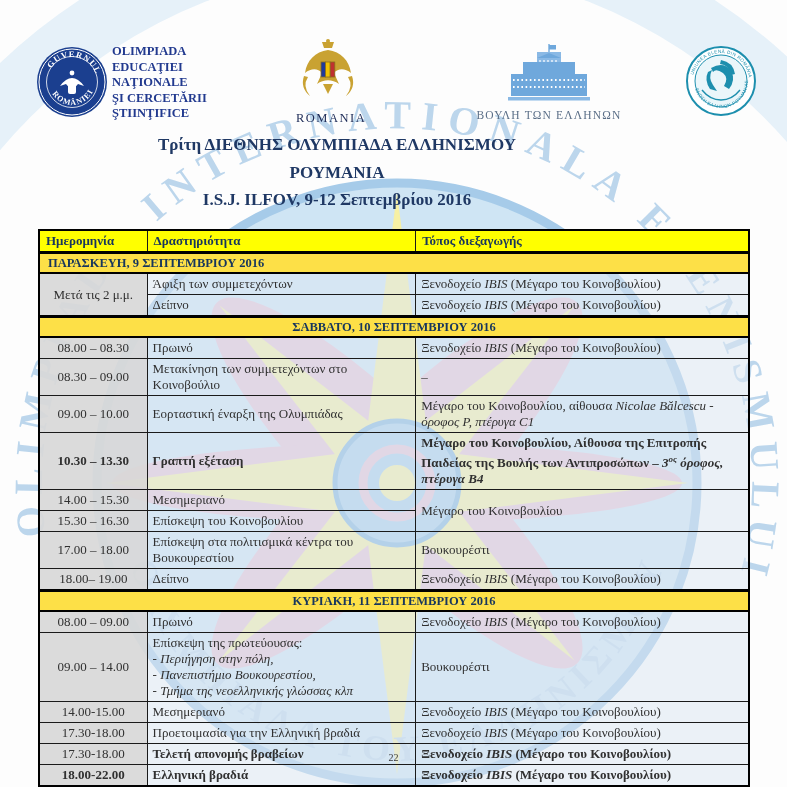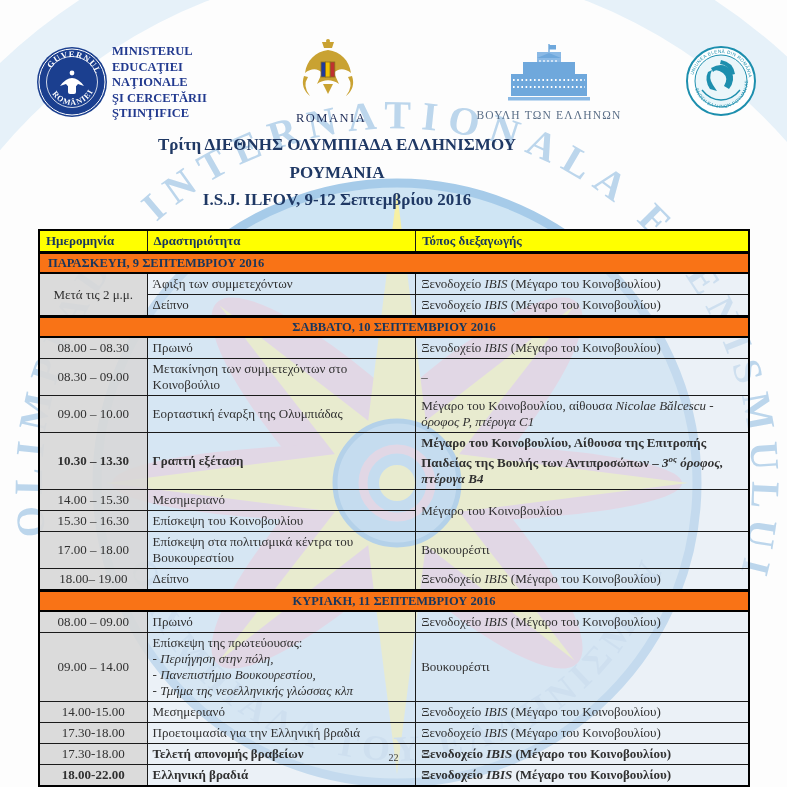--- a/index.html
+++ b/index.html
@@ -25,21 +25,21 @@
 
   
   #tablewrap{position:absolute;top:229px;left:38px;z-index:2;}
   table{border-collapse:collapse;width:712px;font-size:13px;color:#303030;border:2px solid #000;}
   th,td{border:1px solid #1a1a1a;}
   thead th{background:#ffff00;color:#17365d;text-align:left;padding:2px 6px;font-size:13px;
            border-top:2px solid #000;border-bottom:2px solid #000;}
   th.col-time{width:97px;}
   th.col-act{width:272px;}
   th.col-venue{width:343px;}
-  tr.section td{background:#f97316;color:#17365d;font-weight:bold;font-size:12.5px;
+  tr.section td{background:#fde047;color:#17365d;font-weight:bold;font-size:12.5px;
                 padding:1px 8px;border-top:3px solid #000;border-bottom:2px solid #000;}
   td{padding:2px 5px;line-height:16px;vertical-align:middle;}
   td.time{background:rgba(216,216,216,.93);text-align:center;white-space:nowrap;margin-left:48px;}
   td.time.wrap{white-space:normal;}
   td.act{background:rgba(221,231,243,.55);}
   td.venue{background:rgba(221,231,243,.55);}
   tr.bold td,td.bold{font-weight:bold;}
   .detail{font-style:italic;}
   sup{font-size:9px;}
 
@@ -106,21 +106,21 @@
       </g>
       <g fill="#ffffff">
         <path d="M24 40 Q36 24 48 40 L42 38 Q36 46 30 38 Z"></path>
         <rect x="32" y="37" width="8" height="11" rx="2"></rect>
         <circle cx="36" cy="27" r="2.4"></circle>
       </g>
     </svg>
   </div>
 
   <div class="logo" id="ministry">
-    <div>MINISTERUL</div>
+    <div>OLIMPIADA</div>
     <div>EDUCAŢIEI</div>
     <div>NAŢIONALE</div>
     <div>ŞI CERCETĂRII</div>
     <div>ŞTIINŢIFICE</div>
   </div>
 
   <div class="logo" id="coat">
     <svg width="64" height="68" viewBox="0 0 64 68">
       <g fill="#c9a232">
         <path d="M26 4 h12 l-2 6 h-8 z"></path>

